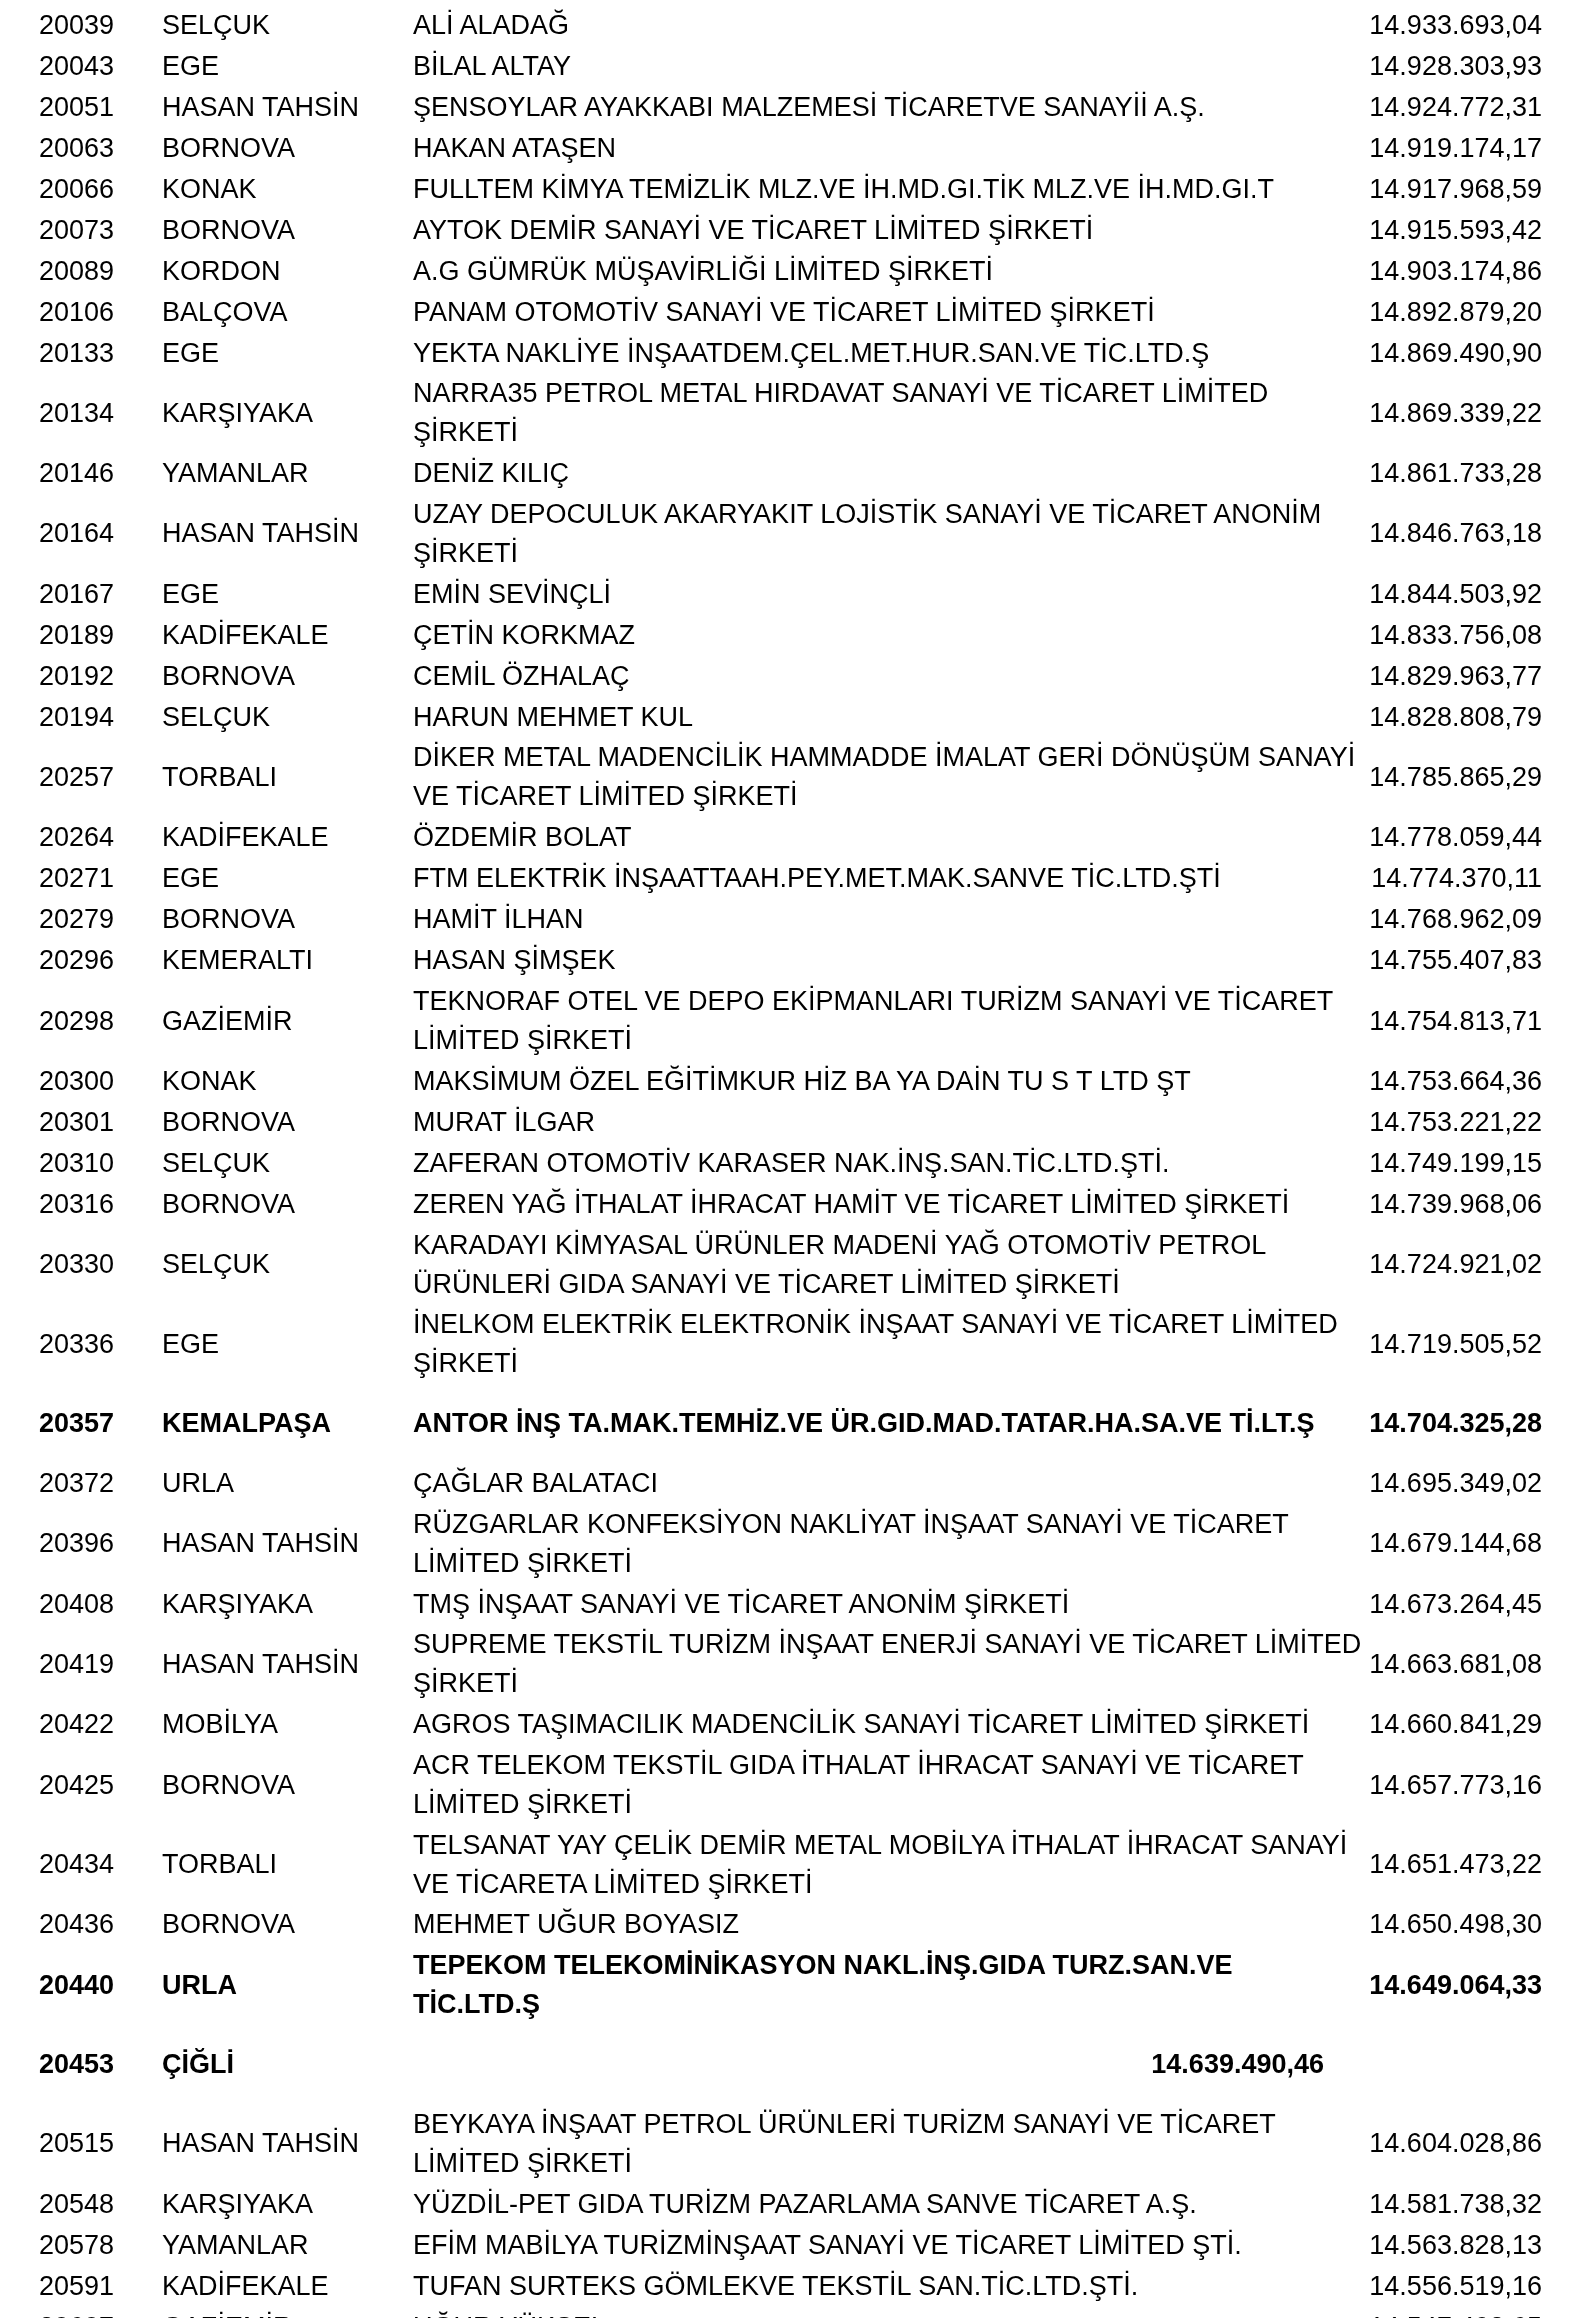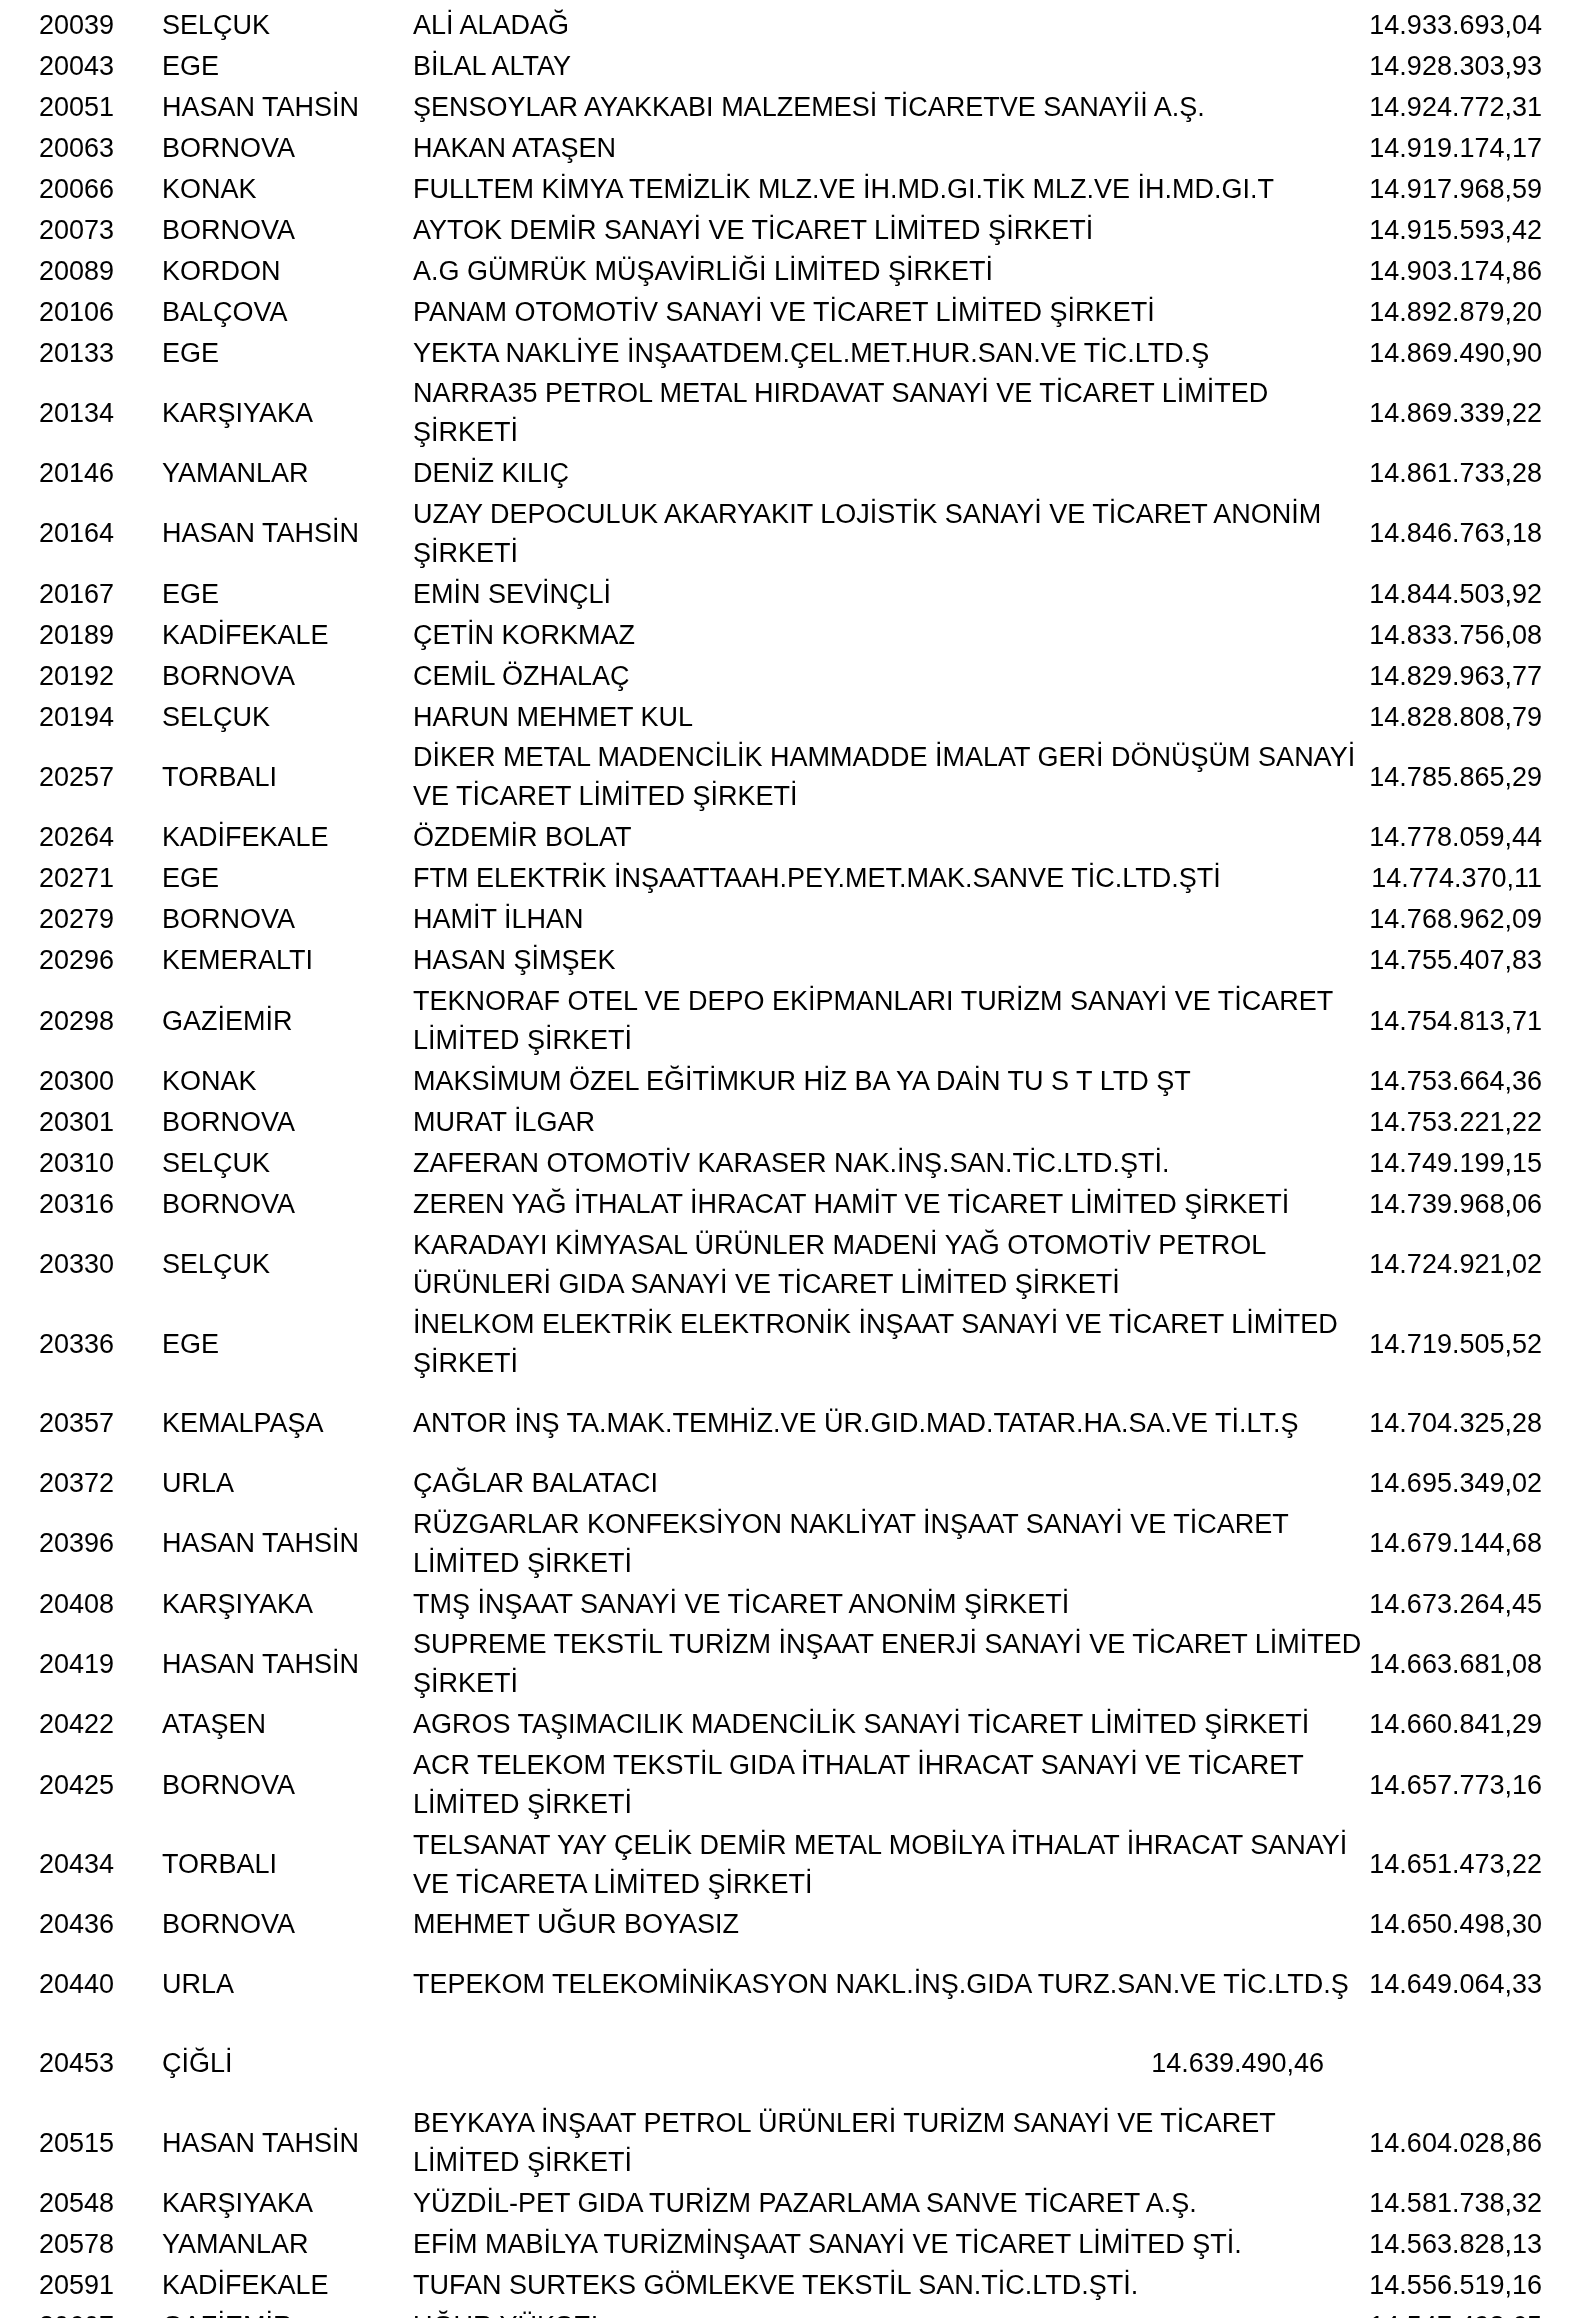--- a/index.html
+++ b/index.html
@@ -22,20 +22,21 @@
   .row {
     display: grid;
     grid-template-columns: 162px 251px 954px 1fr;
     align-items: center;
     min-height: 41px;
     padding: 0.8px 0;
     box-sizing: border-box;
   }
   .row.tall {
     min-height: 79px;
+    font-weight: bold;
   }
   .cell {
     font-size: 27px;
     line-height: 39px;
     white-space: nowrap;
   }
   .cell.rank {
     padding-left: 39px;
   }
   .cell.office {
@@ -248,21 +249,21 @@
         <div class="cell amount">14.673.264,45</div>
       </div>
       <div class="row">
         <div class="cell rank">20419</div>
         <div class="cell office">HASAN TAHSİN</div>
         <div class="cell name">SUPREME TEKSTİL TURİZM İNŞAAT ENERJİ SANAYİ VE TİCARET LİMİTED ŞİRKETİ</div>
         <div class="cell amount">14.663.681,08</div>
       </div>
       <div class="row">
         <div class="cell rank">20422</div>
-        <div class="cell office">ATAŞEN</div>
+        <div class="cell office">MOBİLYA</div>
         <div class="cell name">AGROS TAŞIMACILIK MADENCİLİK SANAYİ TİCARET LİMİTED ŞİRKETİ</div>
         <div class="cell amount">14.660.841,29</div>
       </div>
       <div class="row">
         <div class="cell rank">20425</div>
         <div class="cell office">BORNOVA</div>
         <div class="cell name">ACR TELEKOM TEKSTİL GIDA İTHALAT İHRACAT SANAYİ VE TİCARET LİMİTED ŞİRKETİ</div>
         <div class="cell amount">14.657.773,16</div>
       </div>
       <div class="row">

